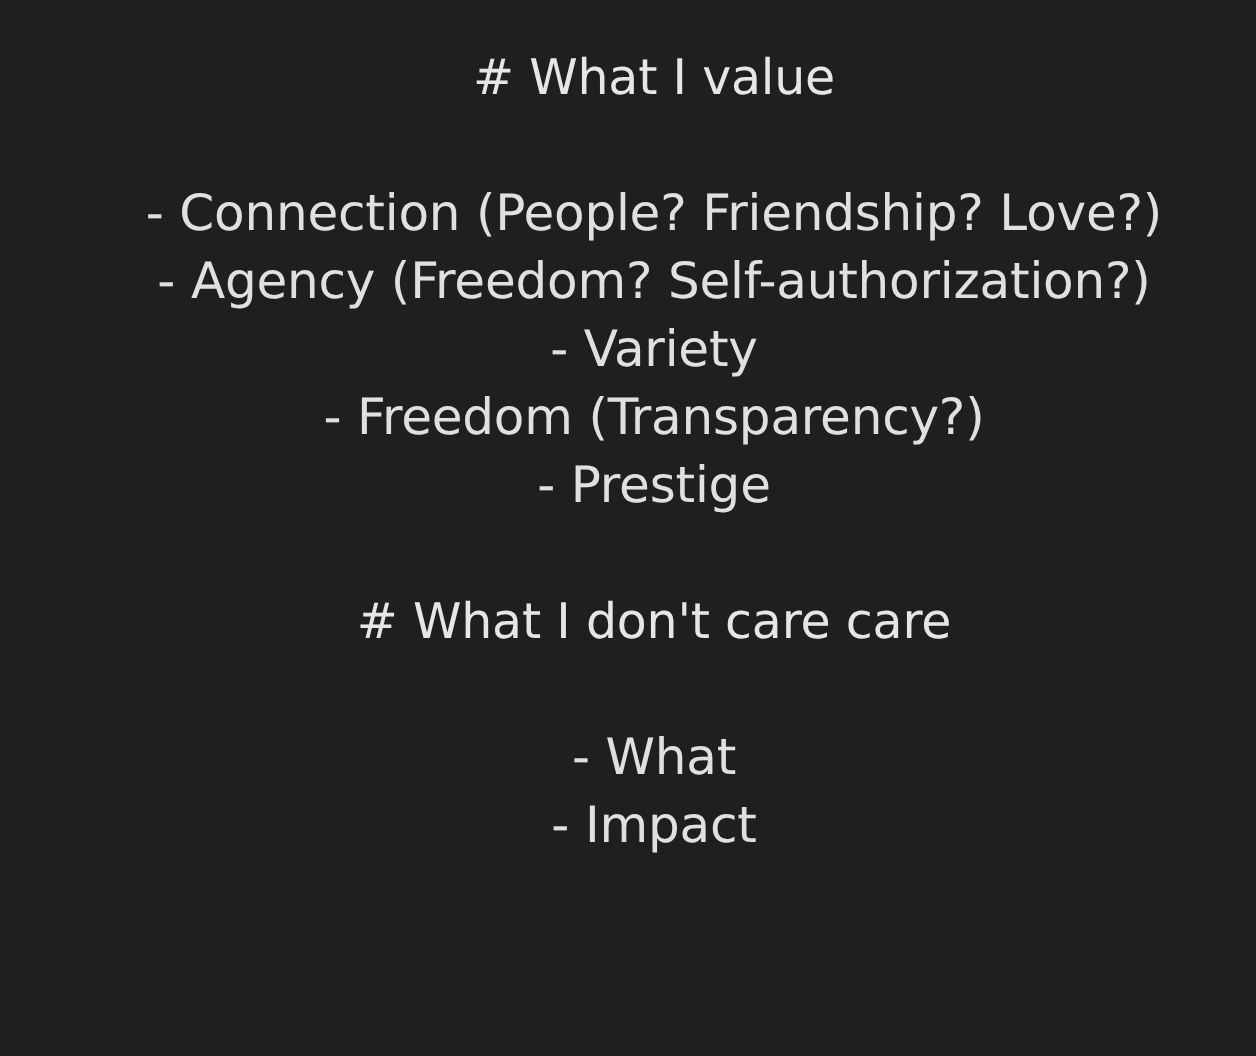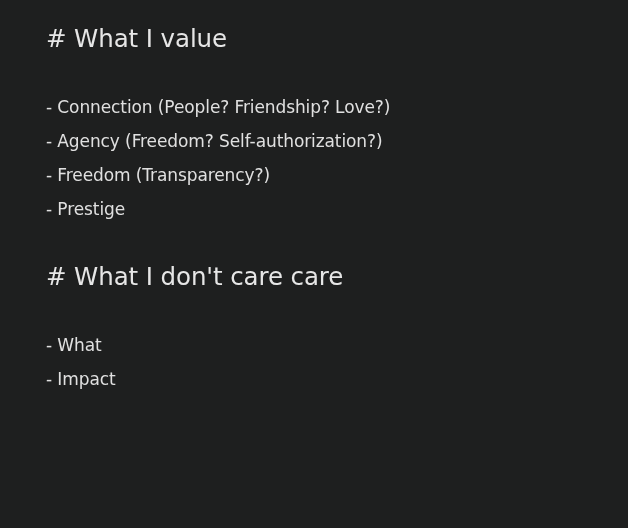--- a/index.html
+++ b/index.html
@@ -16,20 +16,21 @@
 
   .note-canvas {
     position: absolute;
     top: 0;
     left: 0;
     width: 628px;
     height: 528px;
     background: #1e1f1f;
     box-sizing: border-box;
     padding: 22px 20px 20px 46px;
+    text-align: center;
   }
 
   .note-body {
     display: block;
   }
 
   .line {
     display: block;
     height: 34px;
     line-height: 34px;
@@ -40,37 +41,38 @@
     font-weight: 400;
     -webkit-font-smoothing: antialiased;
   }
 
   .line.heading {
     font-size: 24.5px;
     color: #e6e6e6;
   }
 
   .line.bullet {
-    font-size: 17px;
+    font-size: 25px;
     color: #e0e0e0;
   }
 
   .line.blank {
     color: transparent;
   }
 </style>
 </head>
 <body>
 
 <div class="note-canvas">
   <div class="note-body">
     <span class="line heading"># What I value</span>
     <span class="line blank"> </span>
     <span class="line bullet">- Connection (People? Friendship? Love?)</span>
     <span class="line bullet">- Agency (Freedom? Self-authorization?)</span>
+    <span class="line bullet">- Variety</span>
     <span class="line bullet">- Freedom (Transparency?)</span>
     <span class="line bullet">- Prestige</span>
     <span class="line blank"> </span>
     <span class="line heading"># What I don't care care</span>
     <span class="line blank"> </span>
     <span class="line bullet">- What</span>
     <span class="line bullet">- Impact</span>
   </div>
 </div>
 

